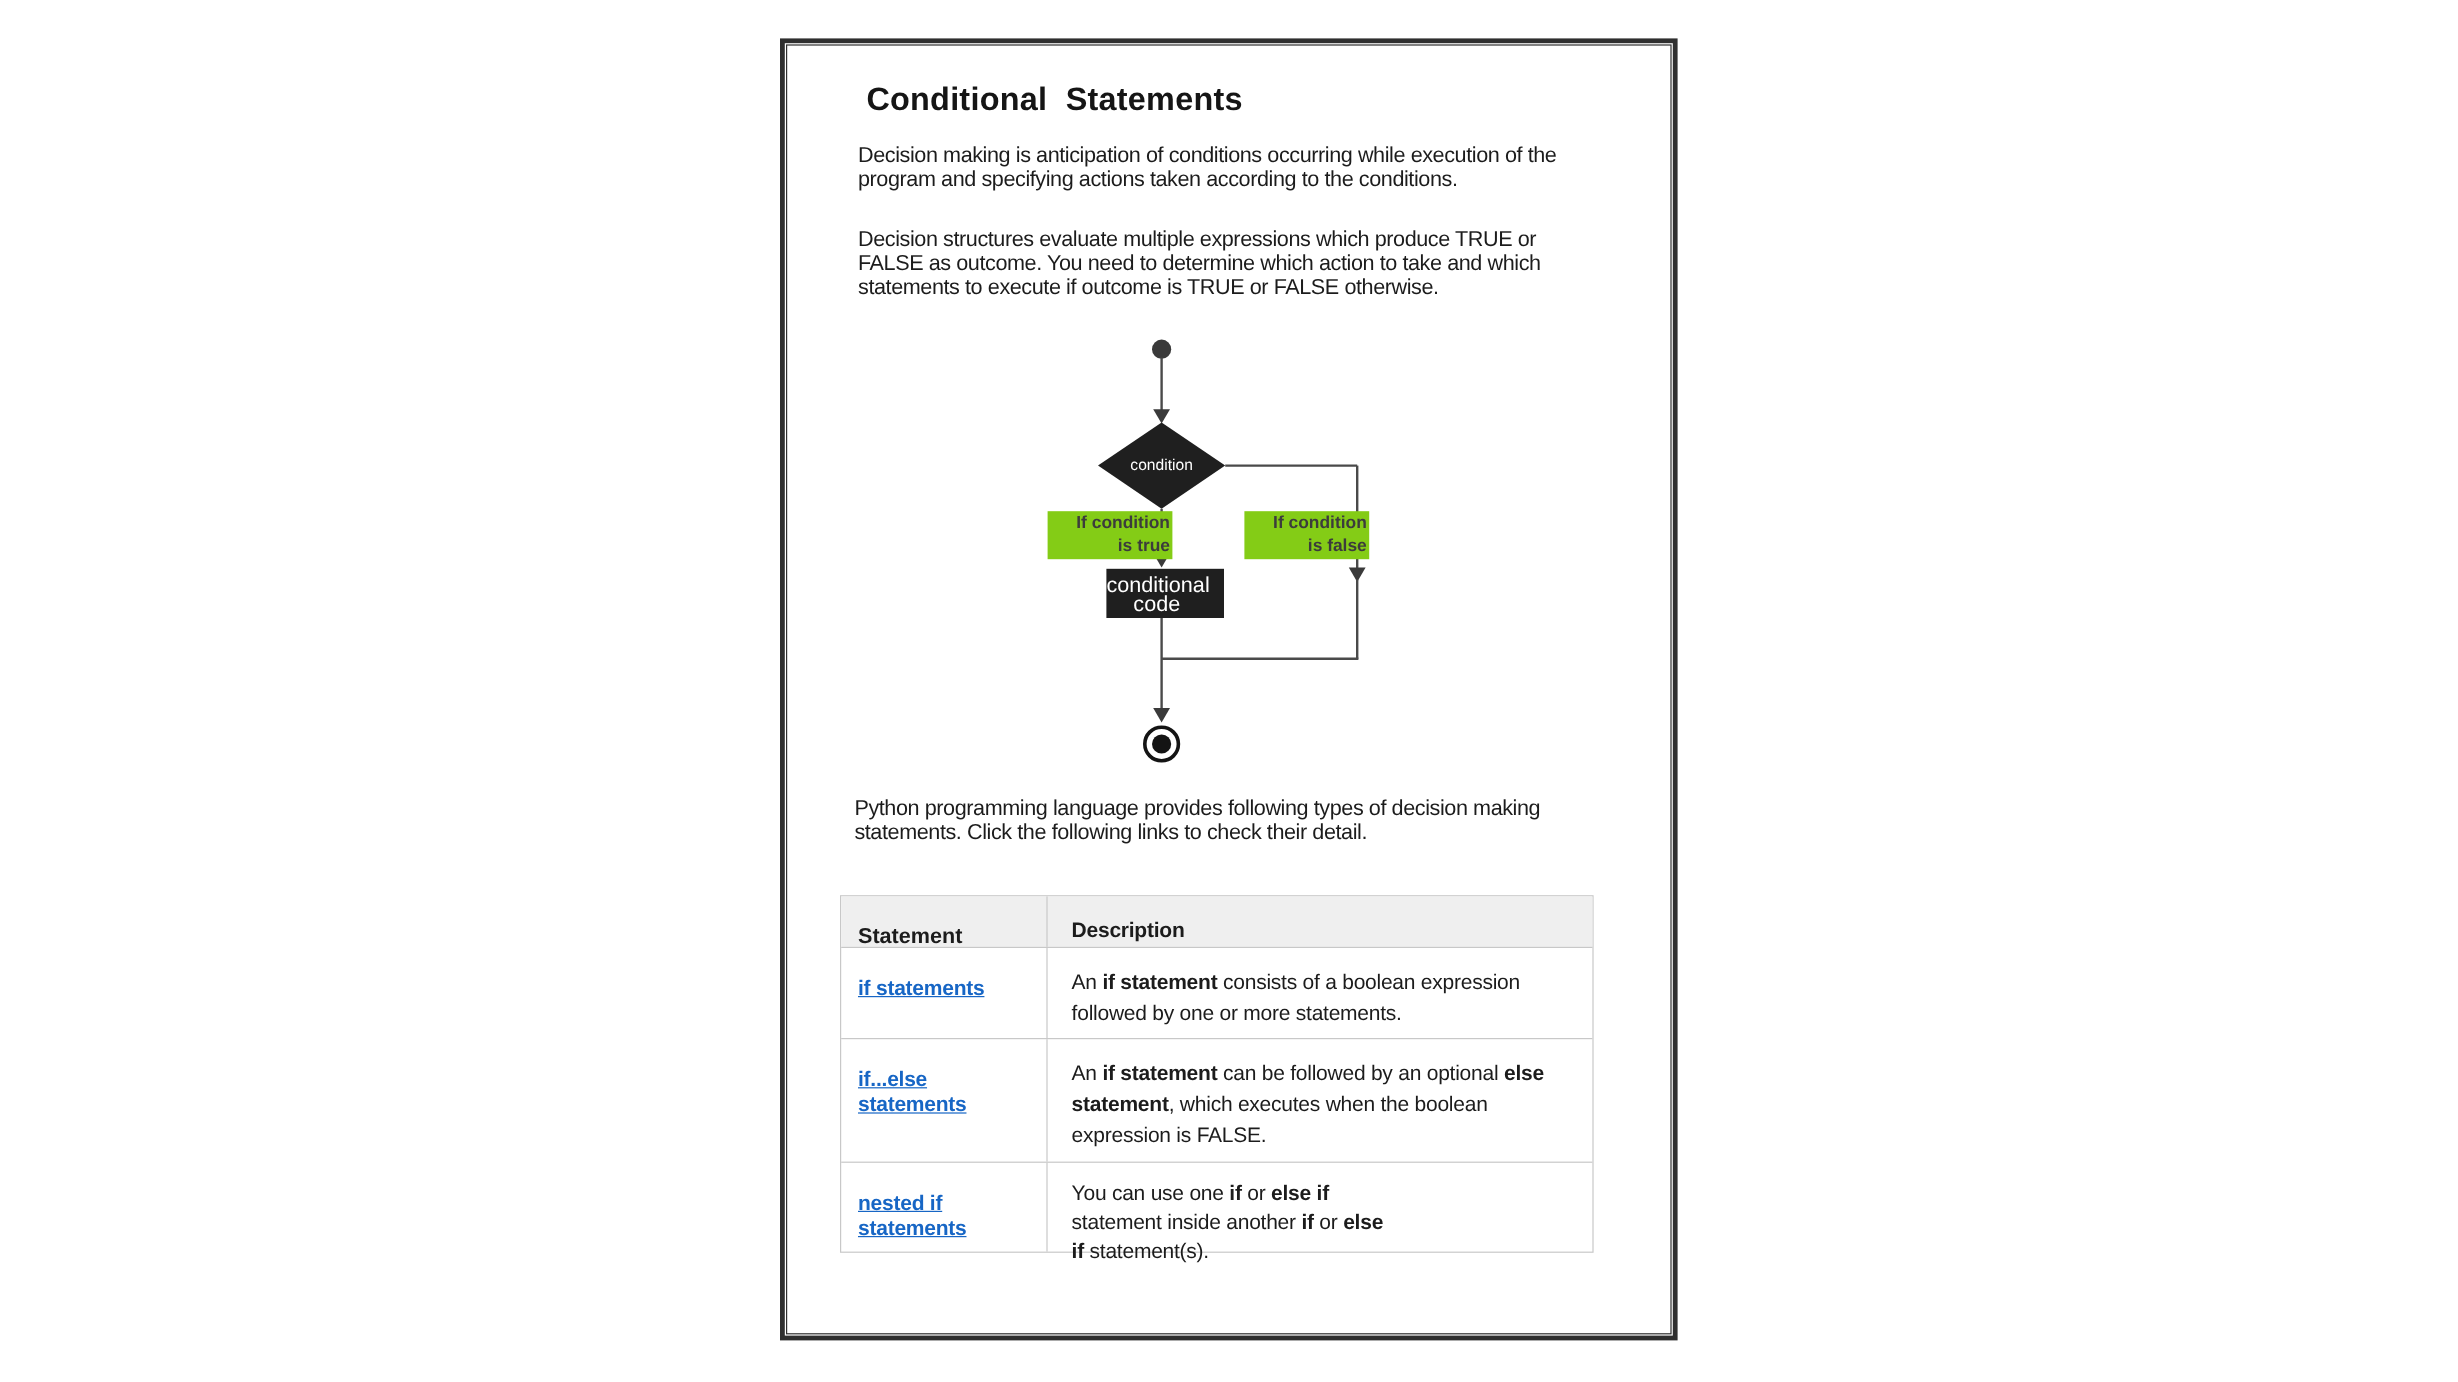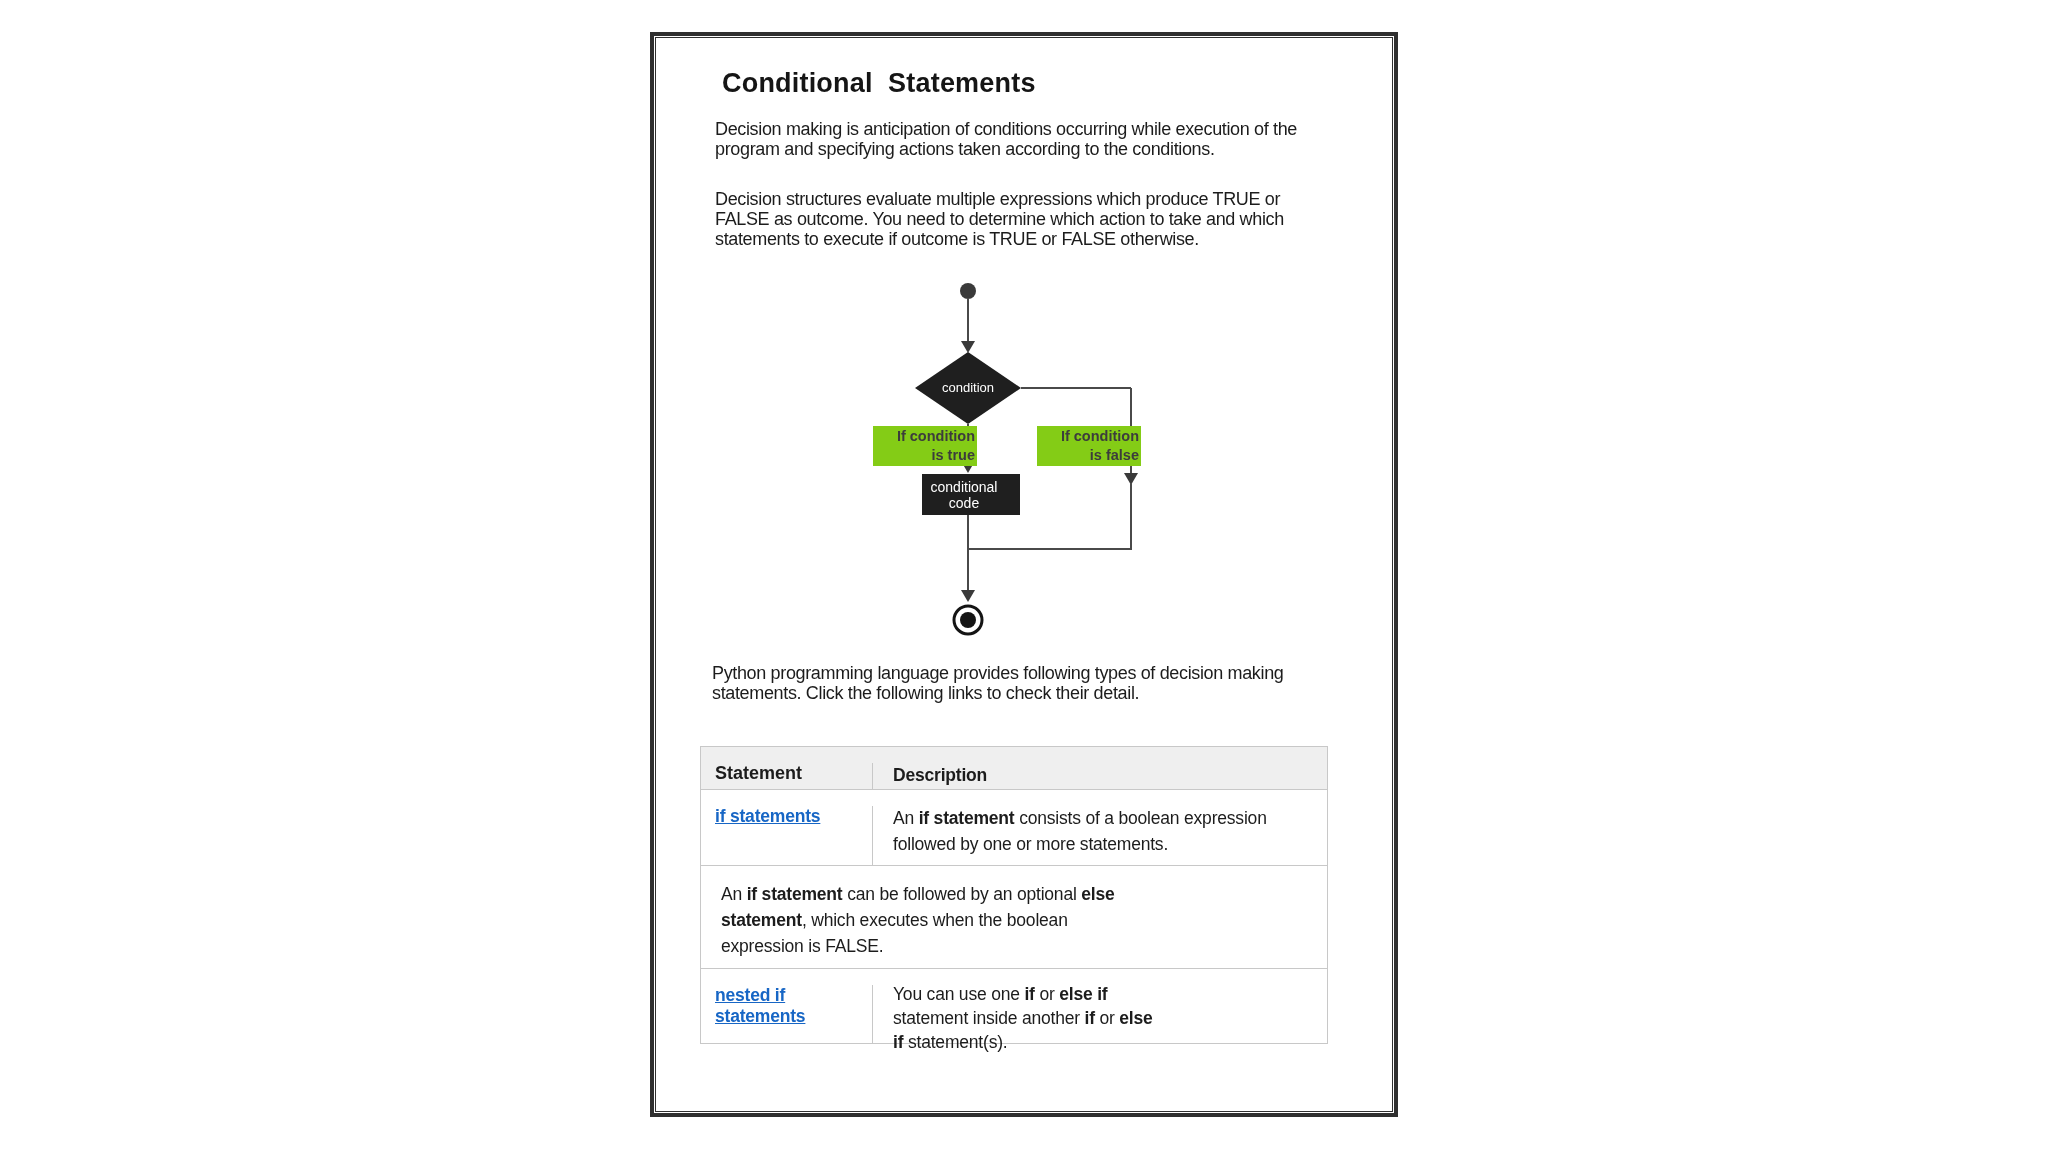--- a/index.html
+++ b/index.html
@@ -29,21 +29,21 @@
   .para-2 { left: 61px; top: 153px; }
   .para-3 { left: 58px; top: 627px; }
 
   .flow-svg { position: absolute; left: 206px; top: 239px; }
 
   .flow-label {
     position: absolute; text-align: center; white-space: pre-line;
     font-weight: normal; color: #ffffff;
   }
   .lbl-condition { left: 264px; top: 344px; width: 100px; font-size: 13px; }
-  .lbl-process   { left: 268px; top: 443px; width: 84px;  font-size: 14px; line-height: 16px; }
+  .lbl-process   { left: 268px; top: 443px; width: 84px;  font-size: 18px; line-height: 16px; }
   .branch-label {
     position: absolute; text-align: right; white-space: pre-line;
     font-weight: bold; color: #3c3c3c; font-size: 14.5px; line-height: 19px;
     background: #84cc16; padding: 1px 2px;
   }
   .lbl-true  { left: 219px; top: 390px; width: 104px; }
   .lbl-false { left: 383px; top: 390px; width: 104px; }
 
   .tbl {
     position: absolute; left: 46px; top: 710px; width: 628px;
@@ -51,21 +51,21 @@
   }
   .tbl-row { display: flex; border-top: 1px solid #c8c8c8; }
   .tbl-row:first-child { border-top: none; }
   .tbl-header { background: #efefef; height: 42px; }
   .cell-a { width: 172px; border-right: 1px solid #c8c8c8; padding: 10px 8px 0 14px; }
   .cell-b { flex: 1; padding: 10px 10px 16px 20px; }
   .tbl-header .cell-a, .tbl-header .cell-b { font-weight: bold; font-size: 18px; }
   .row-1 { height: 76px; }
   .row-2 { height: 103px; }
   .row-3 { height: 75px; }
-  .tbl-row .cell-a { padding-top: 0; margin-top: 16px; }
+  .tbl-row .cell-a { padding-top: 23px; }
   .tbl-row .cell-b { padding-top: 15px; font-size: 17.5px; line-height: 26px;
     letter-spacing: -0.2px; white-space: pre-line; }
   .row-3 .cell-b { line-height: 24px; padding-top: 13px; }
   .tbl a {
     font-size: 17.5px; font-weight: bold; text-decoration: underline;
     letter-spacing: -0.2px; cursor: pointer;
   }
 </style>
 </head>
 <body>
@@ -122,20 +122,21 @@
     <div class="tbl-row tbl-header">
       <div class="cell-a">Statement</div>
       <div class="cell-b">Description</div>
     </div>
     <div class="tbl-row row-1">
       <div class="cell-a"><a style="color: rgb(23, 102, 197);">if statements</a></div>
       <div class="cell-b">An <b>if statement</b> consists of a boolean expression
 followed  by one or more statements.</div>
     </div>
     <div class="tbl-row row-2">
+      <div class="cell-a"><a style="color: rgb(23, 102, 197);">if...else statements</a></div>
       <div class="cell-b">An <b>if statement</b> can be followed by an optional <b>else
 statement</b>, which executes when the boolean
 expression  is FALSE.</div>
     </div>
     <div class="tbl-row row-3">
       <div class="cell-a"><a style="color: rgb(23, 102, 197);">nested if statements</a></div>
       <div class="cell-b">You can use one <b>if</b> or <b>else if</b>
 statement inside  another <b>if</b> or <b>else</b>
 <b>if</b>  statement(s).</div>
     </div>

